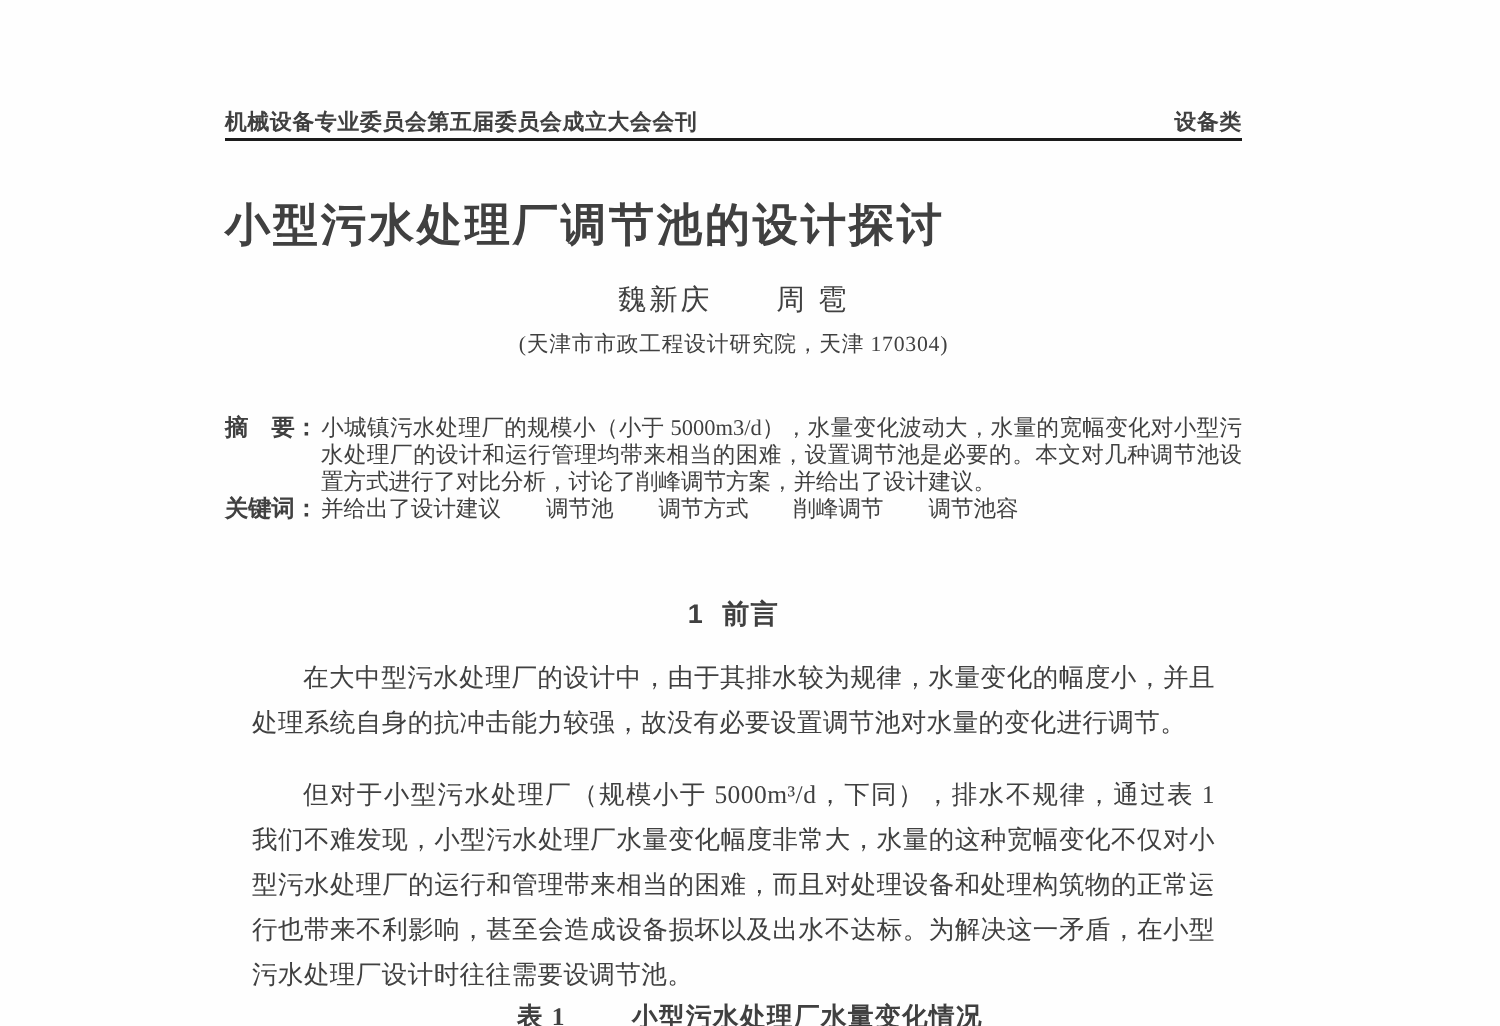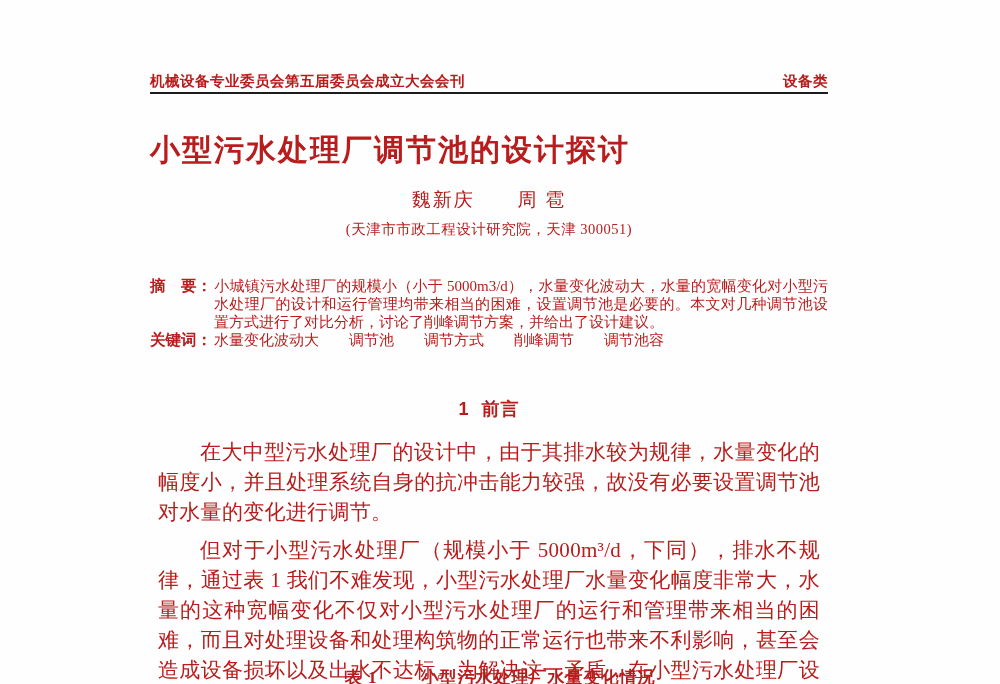--- a/index.html
+++ b/index.html
@@ -1,20 +1,20 @@
 <!DOCTYPE html>
 <html><head>
 <meta charset="utf-8">
 <style>
   html,body{margin:0;padding:0;}
   .page{
     position:relative;
     width:1000px;height:684px;
     background:#fefefe;
-    color:#b91c1c;
+    color:#404040;
     overflow:hidden;
     font-family:"Liberation Serif", serif;
     -webkit-font-smoothing:antialiased;
   }
   .content{margin-left:150px;margin-right:172px;}
 
   
   .running-header{
     display:flex;justify-content:space-between;align-items:flex-end;
     padding-top:72px;
@@ -59,22 +59,22 @@
 
   
   .section-heading{
     margin-top:48px;
     font-family:"Liberation Sans", sans-serif;
     font-size:18px;font-weight:700;letter-spacing:1px;text-align:center;
   }
   .section-heading .sec-num{margin-right:12px;}
 
   .body-para{
-    margin:8px;margin-top:16px;
-    font-size:21px;line-height:30px;
+    margin:18px;margin-top:16px;
+    font-size:17px;line-height:30px;
     text-align:justify;
     text-indent:2em;
     letter-spacing:.3px;
   }
   .body-para + .body-para{margin-top:5px;}
 
   
   .table-caption{
     position:absolute;left:0;right:0;top:666px;
     text-align:center;
@@ -95,25 +95,25 @@
       <span>设备类</span>
     </div>
 
     <div class="doc-title">小型污水处理厂调节池的设计探讨</div>
 
     <div class="authors">
       <span class="author">魏新庆</span>
       <span class="author">周 雹</span>
     </div>
 
-    <div class="affiliation">(天津市市政工程设计研究院，天津 300051)</div>
+    <div class="affiliation">(天津市市政工程设计研究院，天津 170304)</div>
 
     <div class="abstract-block">
       <p class="hang"><span class="field-label">摘　要：</span><span>小城镇污水处理厂的规模小（小于 5000m3/d），水量变化波动大，水量的宽幅变化对小型污水处理厂的设计和运行管理均带来相当的困难，设置调节池是必要的。本文对几种调节池设置方式进行了对比分析，讨论了削峰调节方案，并给出了设计建议。</span></p>
-      <p class="keywords-line"><span class="field-label">关键词：</span><span class="kw">水量变化波动大</span><span class="kw">调节池</span><span class="kw">调节方式</span><span class="kw">削峰调节</span><span class="kw">调节池容</span></p>
+      <p class="keywords-line"><span class="field-label">关键词：</span><span class="kw">并给出了设计建议</span><span class="kw">调节池</span><span class="kw">调节方式</span><span class="kw">削峰调节</span><span class="kw">调节池容</span></p>
     </div>
 
     <div class="section-heading">
       <span class="sec-num">1</span><span>前言</span>
     </div>
 
     <p class="body-para">在大中型污水处理厂的设计中，由于其排水较为规律，水量变化的幅度小，并且处理系统自身的抗冲击能力较强，故没有必要设置调节池对水量的变化进行调节。</p>
     <p class="body-para">但对于小型污水处理厂（规模小于 5000m³/d，下同），排水不规律，通过表 1 我们不难发现，小型污水处理厂水量变化幅度非常大，水量的这种宽幅变化不仅对小型污水处理厂的运行和管理带来相当的困难，而且对处理设备和处理构筑物的正常运行也带来不利影响，甚至会造成设备损坏以及出水不达标。为解决这一矛盾，在小型污水处理厂设计时往往需要设调节池。</p>
 
   </div>

